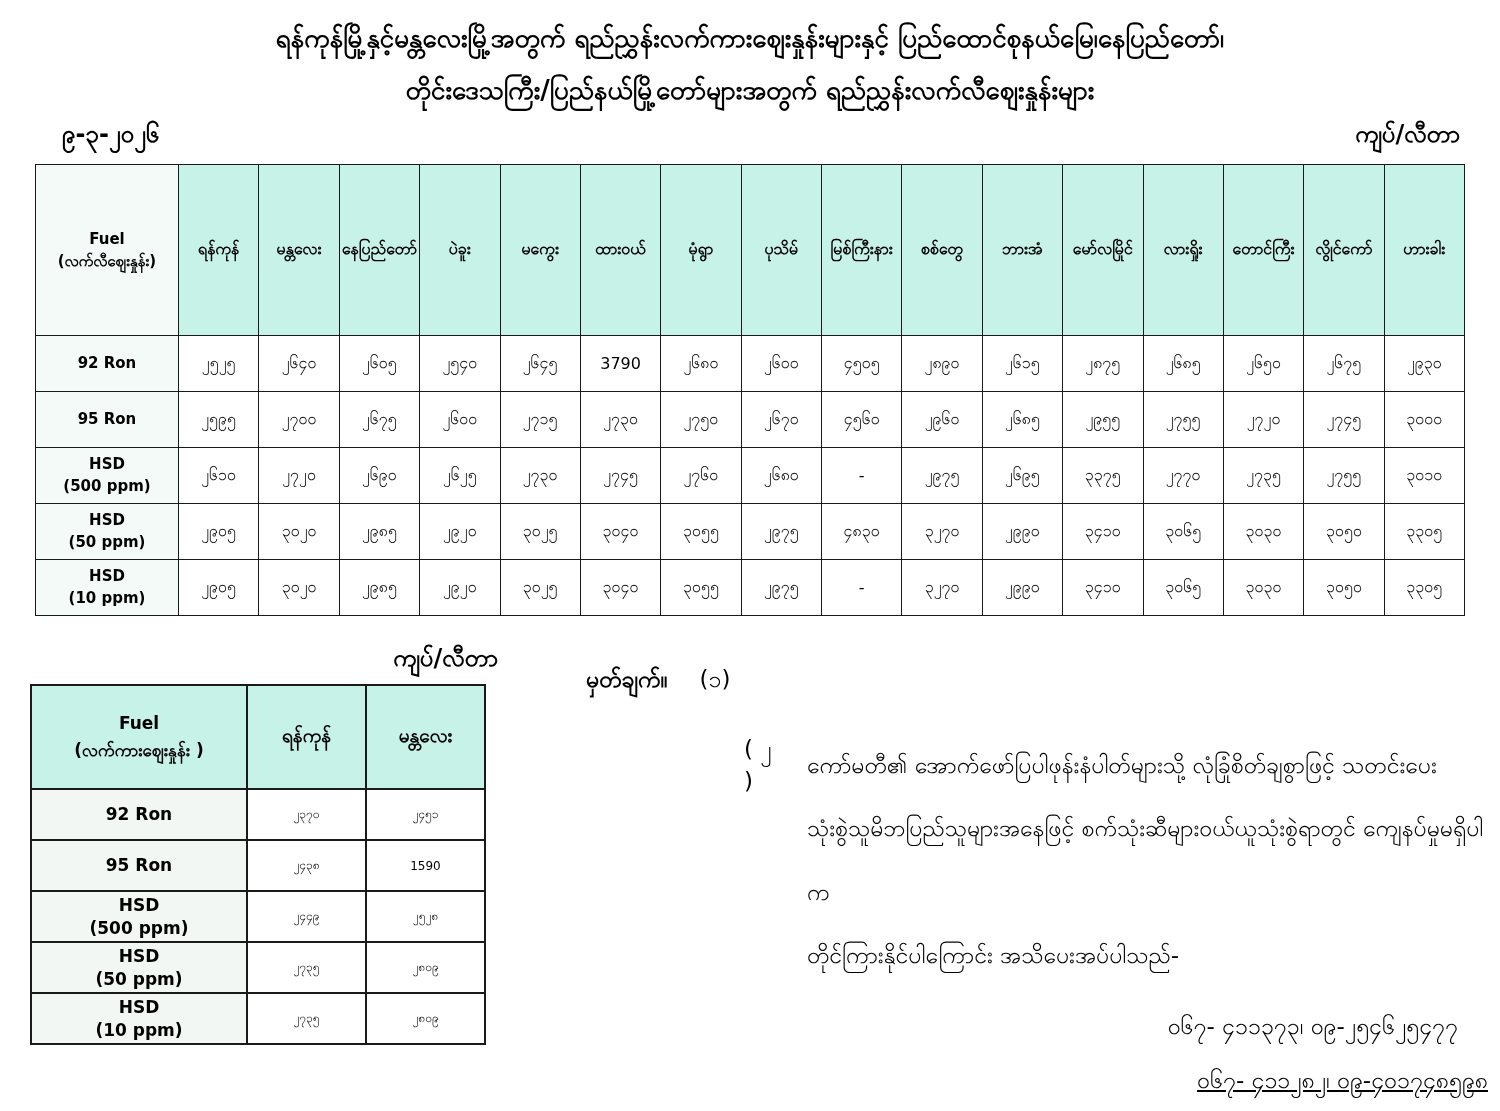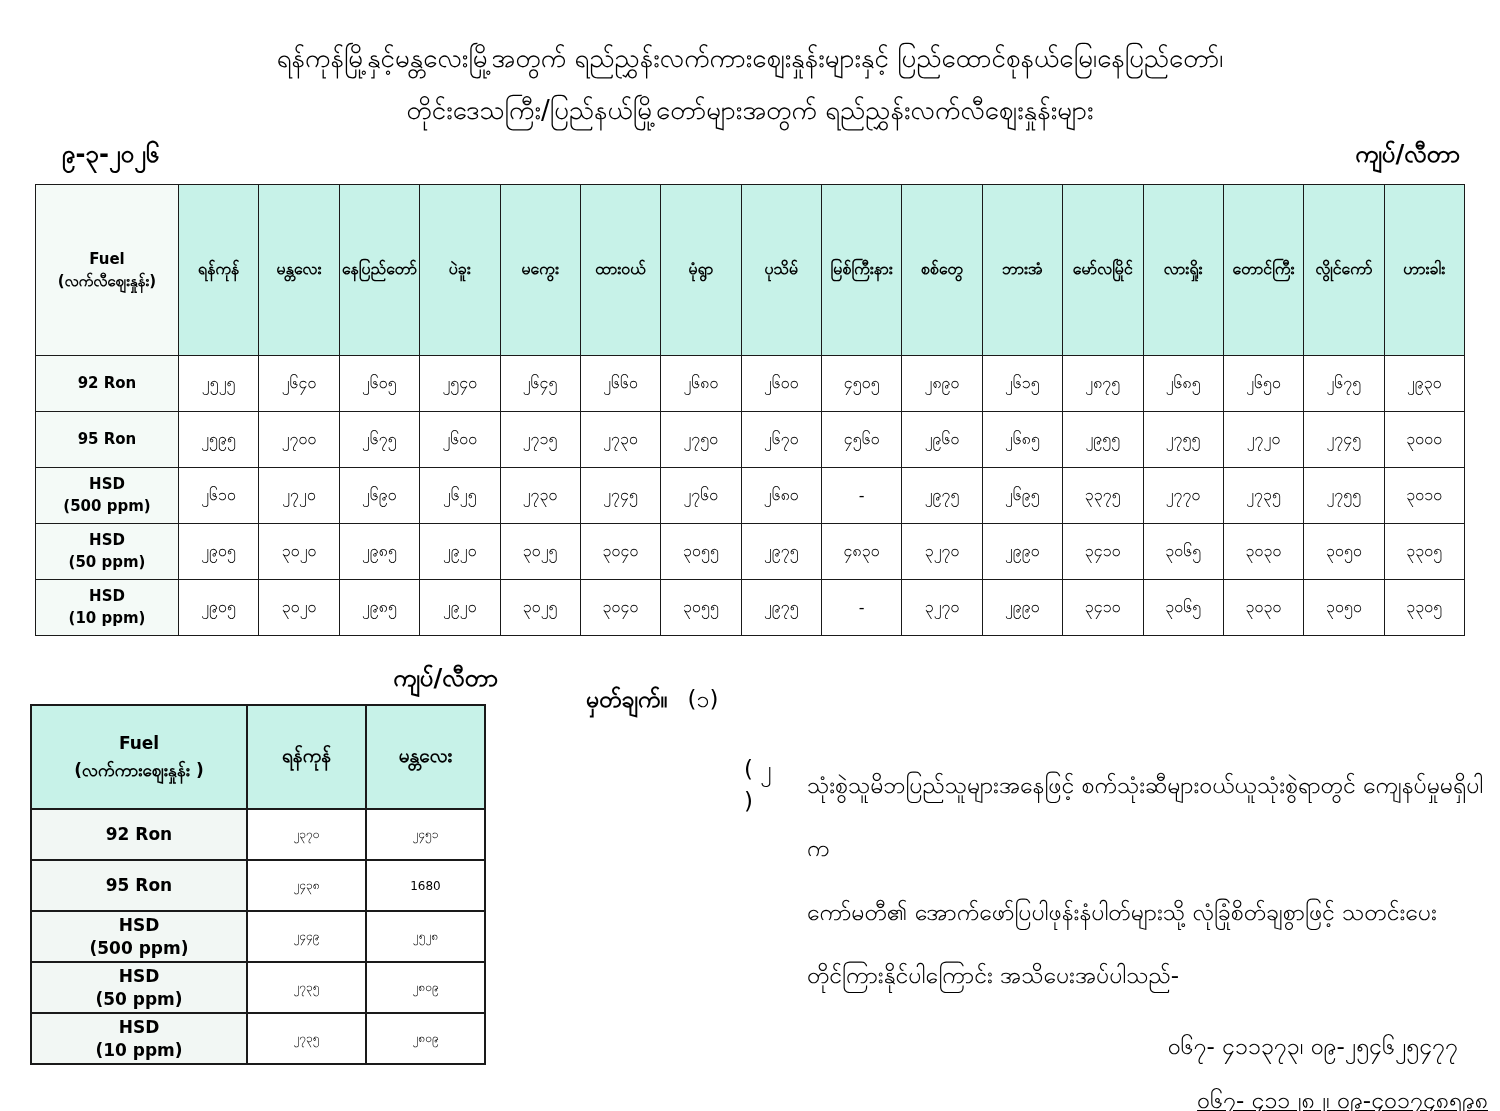--- a/index.html
+++ b/index.html
@@ -1,19 +1,19 @@
 <!DOCTYPE html>
 <html><head>
 <meta charset="utf-8">
 <style>
   * { box-sizing: border-box; margin: 0; padding: 0; }
   html, body { width: 1500px; background: #ffffff; color: #000; font-family: "DejaVu Sans", sans-serif; }
   .page { width: 1500px; height: 1111px; position: relative; overflow: hidden; background: #fff; }
 
-  .title { text-align: center; font-weight: 400; font-size: 26px; padding-top: 32px; line-height: 2.0; }
+  .title { text-align: center; font-weight: 700; font-size: 26px; padding-top: 12px; line-height: 2.0; }
 
   .meta { display: flex; justify-content: space-between; align-items: center;
           padding: 2px 40px 6px 62px; font-weight: 700; font-size: 24px; }
 
   
   table.retail { border-collapse: collapse; table-layout: fixed; width: 1430px; margin: 4px 0 0 35px; }
   table.retail th, table.retail td { border: 1.5px solid #1a1a1a; text-align: center; vertical-align: middle; }
   table.retail thead th { height: 171px; background: #c7f2e8; font-size: 16px; font-weight: 700; padding: 2px; overflow: hidden; }
   table.retail thead th.fuelcol { width: 143px; background: #f4faf7; font-size: 15px; }
   table.retail thead th span { display: block; line-height: 1.5; }
@@ -31,21 +31,21 @@
   table.wholesale th, table.wholesale td { border: 2px solid #1a1a1a; text-align: center; vertical-align: middle; }
   table.wholesale thead th { height: 104px; background: #c7f2e8; font-size: 19px; font-weight: 700; }
   table.wholesale thead th.fuelcol { width: 216px; font-size: 17px; }
   table.wholesale thead th span { display: block; line-height: 1.6; }
   table.wholesale tbody tr { height: 51px; }
   table.wholesale tbody th.rowlabel { background: #f2f7f4; font-size: 17px; font-weight: 700; }
   table.wholesale tbody th.rowlabel span { display: block; line-height: 1.35; }
   table.wholesale tbody td { background: #fff; font-size: 12px; }
 
   .right-col { flex: 1; padding-left: 100px; padding-top: 22px; padding-right: 10px; }
-  .note1 { font-size: 23px; display: flex; gap: 20px; align-items: baseline; }
+  .note1 { font-size: 23px; display: flex; gap: 32px; align-items: baseline; }
   .note-heading { font-weight: 700; }
   .note2 { font-size: 23px; display: flex; gap: 20px; margin-top: 36px; margin-left: 158px; }
   .note2-lines div { line-height: 2.75; }
   .phone { font-size: 23px; text-align: right; }
   .phone-1 { margin-top: 24px; padding-right: 32px; }
   .phone-2 { margin-top: 20px; padding-right: 2px; text-decoration: underline; }
 </style>
 </head>
 <body>
 
@@ -89,21 +89,21 @@
     <tbody id="retail-body">
         <tr>
           <th class="rowlabel">
             <span>92 Ron</span>
           </th>
           <td>၂၅၂၅</td>
           <td>၂၆၄၀</td>
           <td>၂၆၀၅</td>
           <td>၂၅၄၀</td>
           <td>၂၆၄၅</td>
-          <td>၂၆၆၀</td>
+          <td>3790</td>
           <td>၂၆၈၀</td>
           <td>၂၆၀၀</td>
           <td>၄၅၀၅</td>
           <td>၂၈၉၀</td>
           <td>၂၆၁၅</td>
           <td>၂၈၇၅</td>
           <td>၂၆၈၅</td>
           <td>၂၆၅၀</td>
           <td>၂၆၇၅</td>
           <td>၂၉၃၀</td>
@@ -219,21 +219,21 @@
                 <span>92 Ron</span>
               </th>
               <td>၂၃၇၀</td>
               <td>၂၄၅၁</td>
             </tr>
             <tr>
               <th class="rowlabel">
                 <span>95 Ron</span>
               </th>
               <td>၂၄၃၈</td>
-              <td>1680</td>
+              <td>1590</td>
             </tr>
             <tr>
               <th class="rowlabel">
                 <span>HSD</span>
                 <span>(500 ppm)</span>
               </th>
               <td>၂၄၄၉</td>
               <td>၂၅၂၈</td>
             </tr>
             <tr>
@@ -257,22 +257,22 @@
     </div>
 
     <div class="right-col">
       <div class="note1">
         <span class="note-heading">မှတ်ချက်။</span>
         <span>(၁)</span>
       </div>
       <div class="note2">
         <span>( ၂ )</span>
         <div class="note2-lines">
+          <div>ကော်မတီ၏  အောက်ဖော်ပြပါဖုန်းနံပါတ်များသို့  လုံခြုံစိတ်ချစွာဖြင့်  သတင်းပေး</div>
           <div>သုံးစွဲသူမိဘပြည်သူများအနေဖြင့် စက်သုံးဆီများဝယ်ယူသုံးစွဲရာတွင် ကျေနပ်မှုမရှိပါက</div>
-          <div>ကော်မတီ၏  အောက်ဖော်ပြပါဖုန်းနံပါတ်များသို့  လုံခြုံစိတ်ချစွာဖြင့်  သတင်းပေး</div>
           <div>တိုင်ကြားနိုင်ပါကြောင်း အသိပေးအပ်ပါသည်-</div>
         </div>
       </div>
       <div class="phone phone-1">၀၆၇- ၄၁၁၃၇၃၊ ၀၉-၂၅၄၆၂၅၄၇၇</div>
       <div class="phone phone-2">၀၆၇- ၄၁၁၂၈၂၊ ၀၉-၄၀၁၇၄၈၅၉၈</div>
 
     </div>
 
   </div>
 </div>

